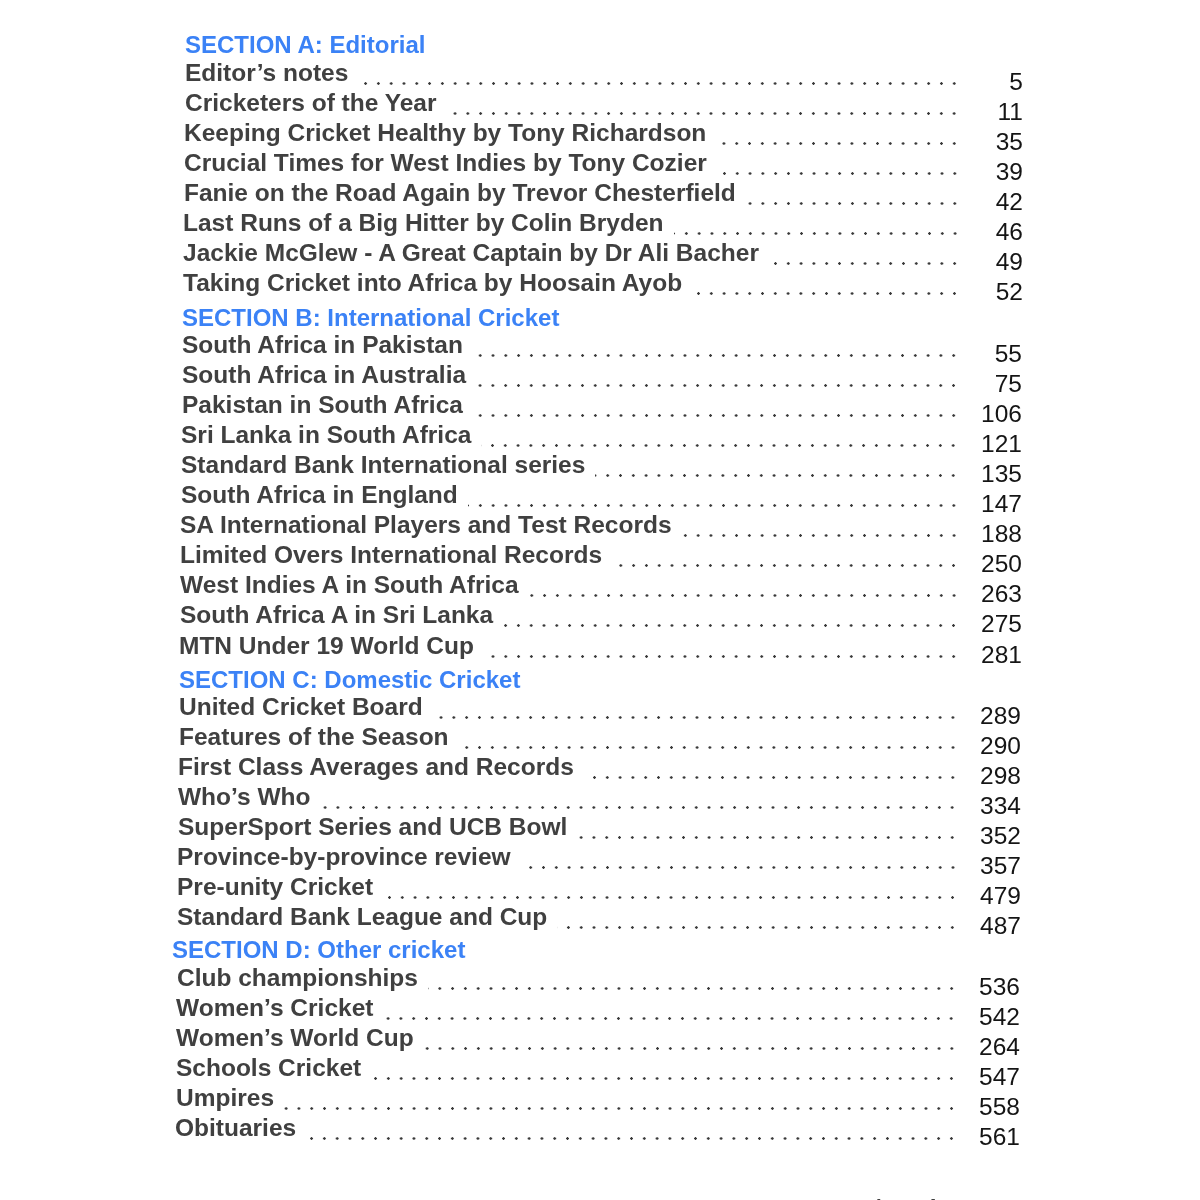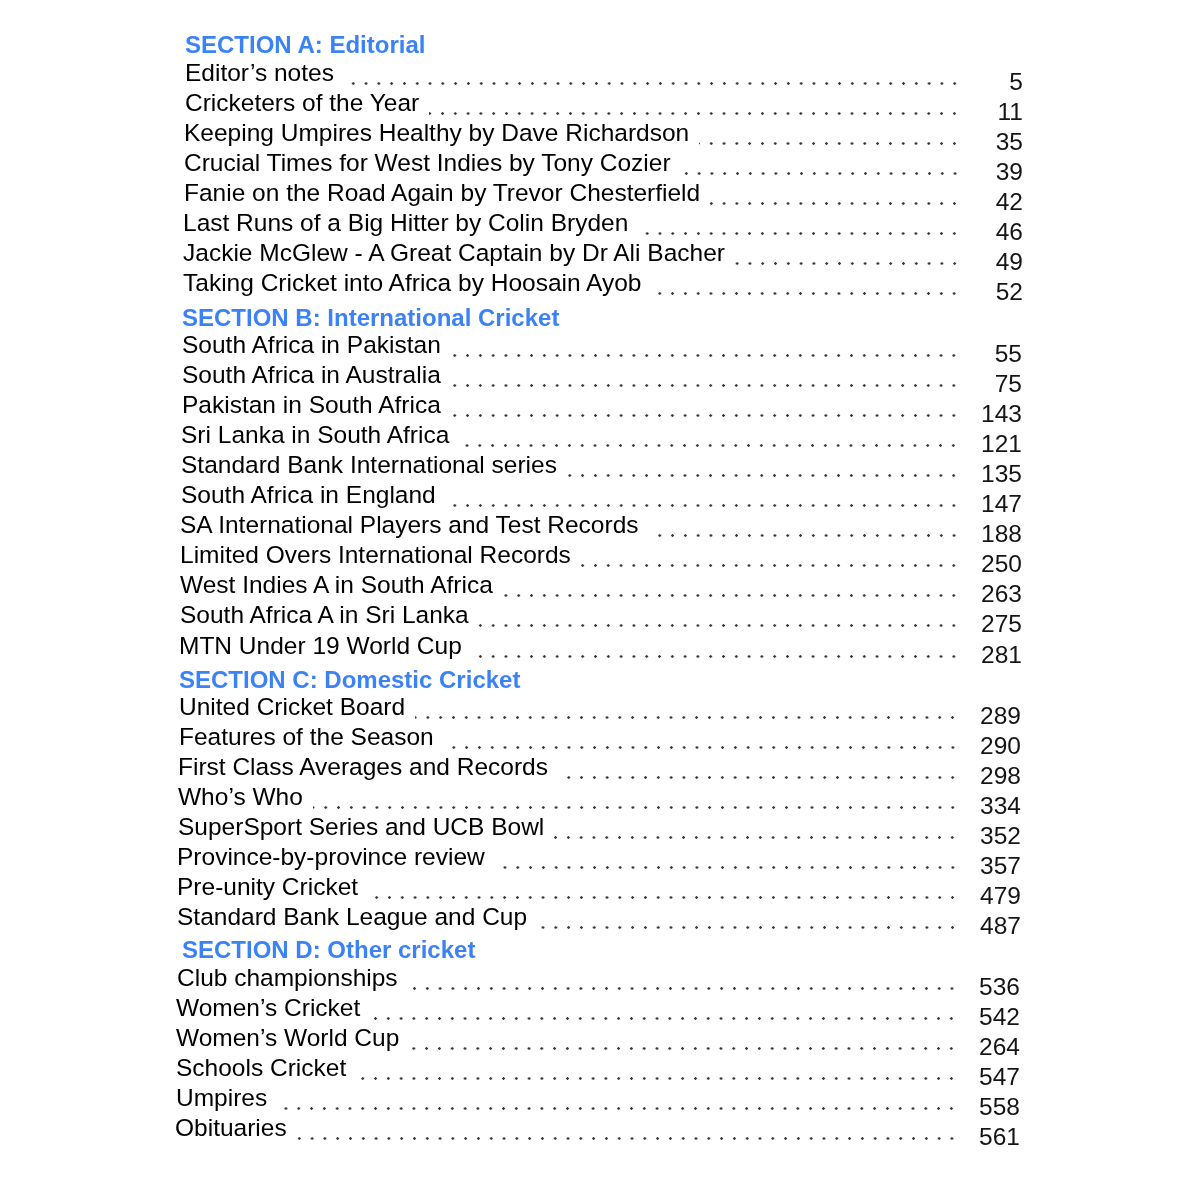--- a/index.html
+++ b/index.html
@@ -38,21 +38,22 @@
       height: 30px;
       display: flex;
       align-items: flex-end;
       font-size: 24.5px;
       line-height: 30px;
       white-space: nowrap;
     }
     .entry-title {
       flex: 0 0 auto;
       padding-right: 10px;
-      color: #000000;
+      color: #404040;
+      font-weight: bold;
     }
     .leader {
       flex: 1 1 auto;
       height: 30px;
       position: relative;
       margin-right: 12px;
       top: 9px;
     }
     .leader::before {
       content: "";
@@ -86,21 +87,21 @@
       <span class="entry-title">Editor’s notes</span>
       <span class="leader"></span>
       <span class="page-num">5</span>
     </div>
     <div class="row" style="left:185px; top:88px; width:838px;">
       <span class="entry-title">Cricketers of the Year</span>
       <span class="leader"></span>
       <span class="page-num">11</span>
     </div>
     <div class="row" style="left:184px; top:118px; width:839px;">
-      <span class="entry-title">Keeping Umpires Healthy by Dave Richardson</span>
+      <span class="entry-title">Keeping Cricket Healthy by Tony Richardson</span>
       <span class="leader"></span>
       <span class="page-num">35</span>
     </div>
     <div class="row" style="left:184px; top:148px; width:839px;">
       <span class="entry-title">Crucial Times for West Indies by Tony Cozier</span>
       <span class="leader"></span>
       <span class="page-num">39</span>
     </div>
     <div class="row" style="left:184px; top:178px; width:839px;">
       <span class="entry-title">Fanie on the Road Again by Trevor Chesterfield</span>
@@ -133,21 +134,21 @@
       <span class="page-num">55</span>
     </div>
     <div class="row" style="left:182px; top:360px; width:840px;">
       <span class="entry-title">South Africa in Australia</span>
       <span class="leader"></span>
       <span class="page-num">75</span>
     </div>
     <div class="row" style="left:182px; top:390px; width:840px;">
       <span class="entry-title">Pakistan in South Africa</span>
       <span class="leader"></span>
-      <span class="page-num">143</span>
+      <span class="page-num">106</span>
     </div>
     <div class="row" style="left:181px; top:420px; width:841px;">
       <span class="entry-title">Sri Lanka in South Africa</span>
       <span class="leader"></span>
       <span class="page-num">121</span>
     </div>
     <div class="row" style="left:181px; top:450px; width:841px;">
       <span class="entry-title">Standard Bank International series</span>
       <span class="leader"></span>
       <span class="page-num">135</span>
@@ -223,21 +224,21 @@
       <span class="page-num">479</span>
     </div>
     <div class="row" style="left:177px; top:902px; width:844px;">
       <span class="entry-title">Standard Bank League and Cup</span>
       <span class="leader"></span>
       <span class="page-num">487</span>
     </div>
   </div>
 
   <div class="section">
-    <div class="heading" style="left:182px; top:935px;">SECTION D: Other cricket</div>
+    <div class="heading" style="left:172px; top:935px;">SECTION D: Other cricket</div>
 
     <div class="row" style="left:177px; top:963px; width:843px;">
       <span class="entry-title">Club championships</span>
       <span class="leader"></span>
       <span class="page-num">536</span>
     </div>
     <div class="row" style="left:176px; top:993px; width:844px;">
       <span class="entry-title">Women’s Cricket</span>
       <span class="leader"></span>
       <span class="page-num">542</span>

